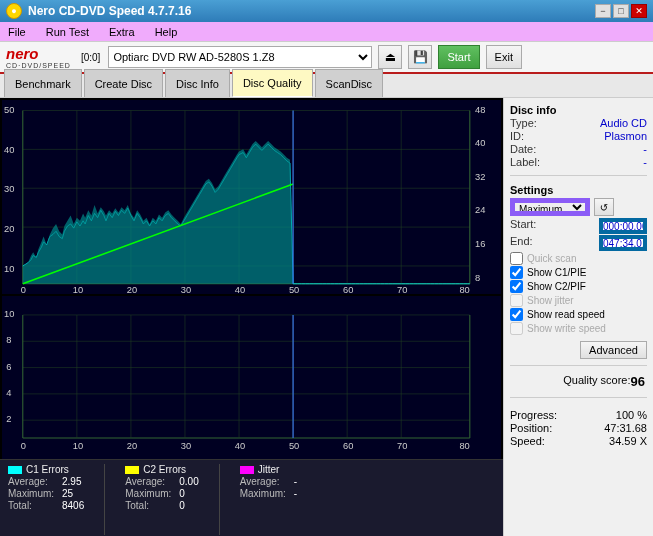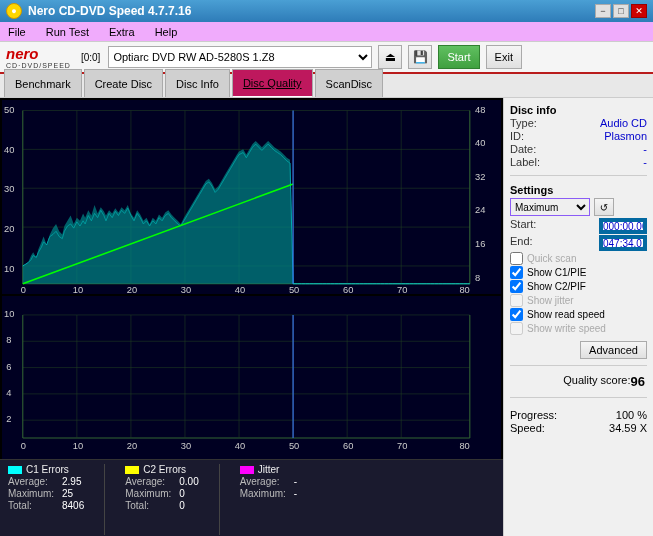--- a/index.html
+++ b/index.html
@@ -77,21 +77,21 @@
       padding: 0 10px;
       border: 1px solid #aaa;
       border-bottom: none;
       background: #d0d0d0;
       cursor: pointer;
       display: flex;
       align-items: center;
       font-size: 11px;
       margin-right: 2px;
     }
-    .tab.active { background: #be185d; border-bottom: 1px solid white; z-index: 1; text-decoration: underline; }
+    .tab.active { background: #fef9c3; border-bottom: 1px solid white; z-index: 1; }
     
     
     .main-content {
       display: flex;
       height: calc(536px - 22px - 20px - 32px - 24px);
       background: white;
     }
     
     
     .side-panel {
@@ -104,21 +104,21 @@
       gap: 4px;
     }
     
     .panel-section-title { font-weight: bold; font-size: 11px; margin-top: 2px; }
     
     .info-row { display: flex; justify-content: space-between; font-size: 11px; margin: 1px 0; }
     .info-label { color: #333; }
     .info-value { color: #0000cc; margin-left: 7px; }
     
     .settings-row { display: flex; align-items: center; gap: 4px; margin: 2px 0; }
-    .settings-select { width: 80px; height: 18px; font-size: 10px; border: 1px solid #8b5cf6; }
+    .settings-select { width: 80px; height: 18px; font-size: 10px; border: 5px solid #8b5cf6; }
     
     .time-field {
       width: 48px;
       height: 16px;
       font-size: 10px;
       border: 4px solid #0369a1;
       background: white;
       color: #0000cc;
       text-align: center;
     }
@@ -454,19 +454,23 @@
     </div>
 
     <hr style="border:none; border-top:1px solid #ccc; margin:2px 0;">
 
     <div class="progress-section">
       <div class="progress-row">
         <span>Progress:</span>
         <span>100 %</span>
       </div>
       <div class="progress-row">
+        <span>Position:</span>
+        <span>47:31.68</span>
+      </div>
+      <div class="progress-row">
         <span>Speed:</span>
         <span>34.59 X</span>
       </div>
     </div>
 
   </div>
 </div>
 
 </body></html>

